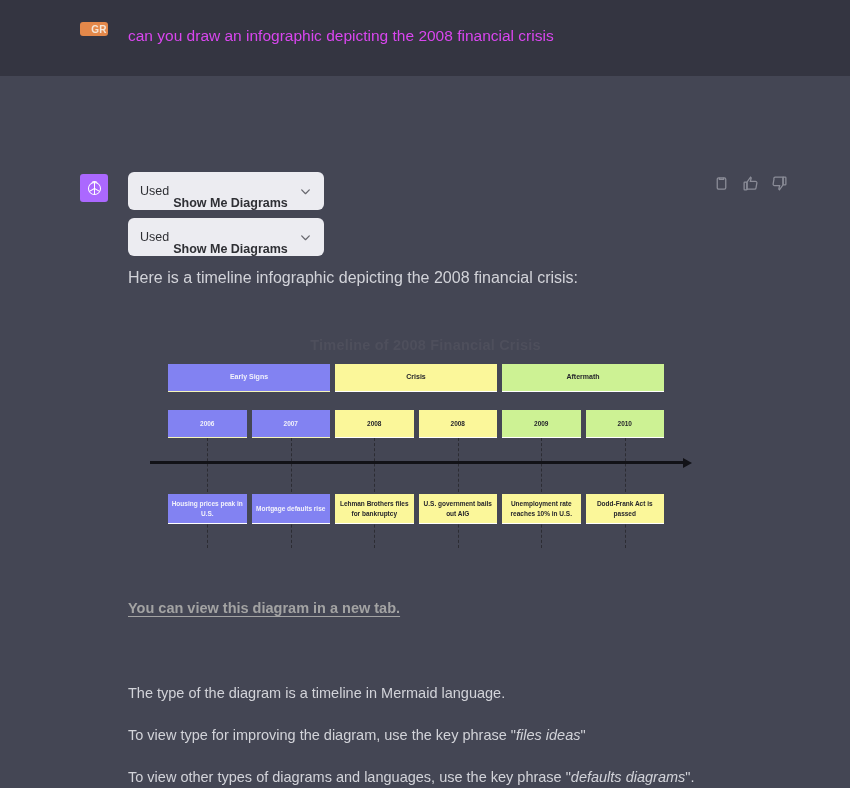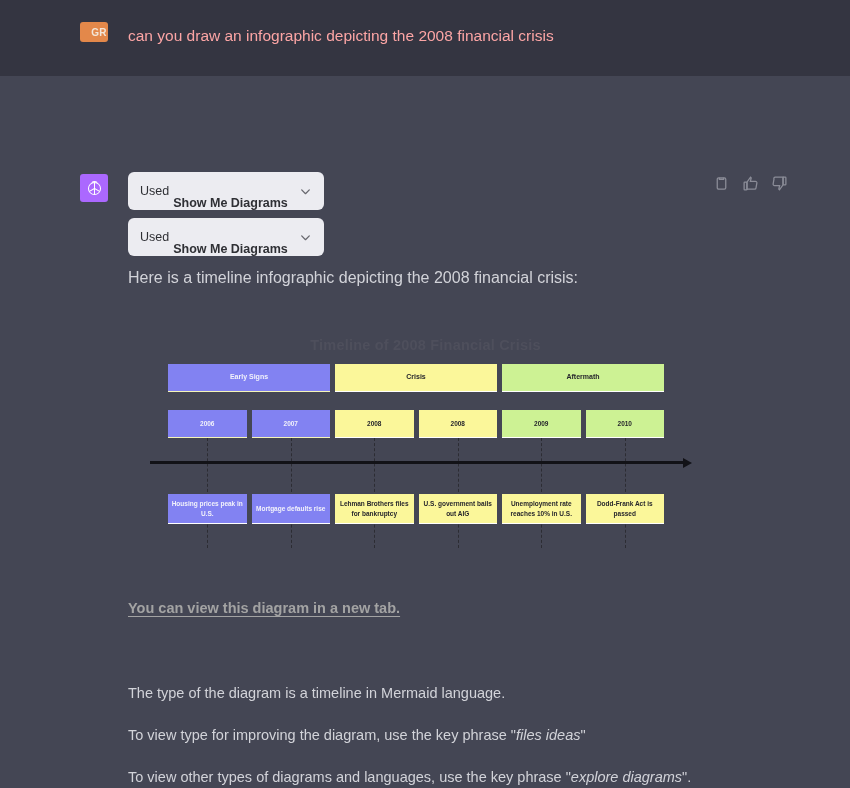--- a/index.html
+++ b/index.html
@@ -15,33 +15,33 @@
     background: #343541;
     height: 76px;
     display: flex;
     align-items: flex-start;
     padding: 20px 0 0 0;
     position: relative;
   }
   .avatar-user {
     position: absolute;
     left: 80px; top: 22px;
-    width: 28px; height: 20px;
+    width: 28px; height: 14px;
     background: #e3884a;
     border-radius: 3px;
     display: flex; align-items: center; justify-content: center;
     font-size: 10px; font-weight: 700; color: #f3e6d8;
     letter-spacing: .3px;
     padding-left: 10px;
   }
   .user-text {
     position: absolute;
     left: 128px; top: 24px;
     font-size: 15.5px;
-    color: #fca5a5;
+    color: #d946ef;
     line-height: 1.5;
     text-align: center;
   }
 
   
   .assistant-turn {
     position: relative;
     background: #444654;
     height: 557px;
   }
@@ -277,16 +277,16 @@
 
   <a class="link-line" id="link1">You can view this diagram in a new tab.</a>
 
   <div class="para" id="para1">
     <span>The type of the diagram is a timeline in Mermaid language.</span>
   </div>
   <div class="para" id="para2">
     <span>To view type for improving the diagram, use the key phrase "</span><i>files ideas</i><span>"</span>
   </div>
   <div class="para" id="para3">
-    <span>To view other types of diagrams and languages, use the key phrase "</span><i>explore diagrams</i><span>".</span>
+    <span>To view other types of diagrams and languages, use the key phrase "</span><i>defaults diagrams</i><span>".</span>
   </div>
 
 </div>
 
 </body></html>

